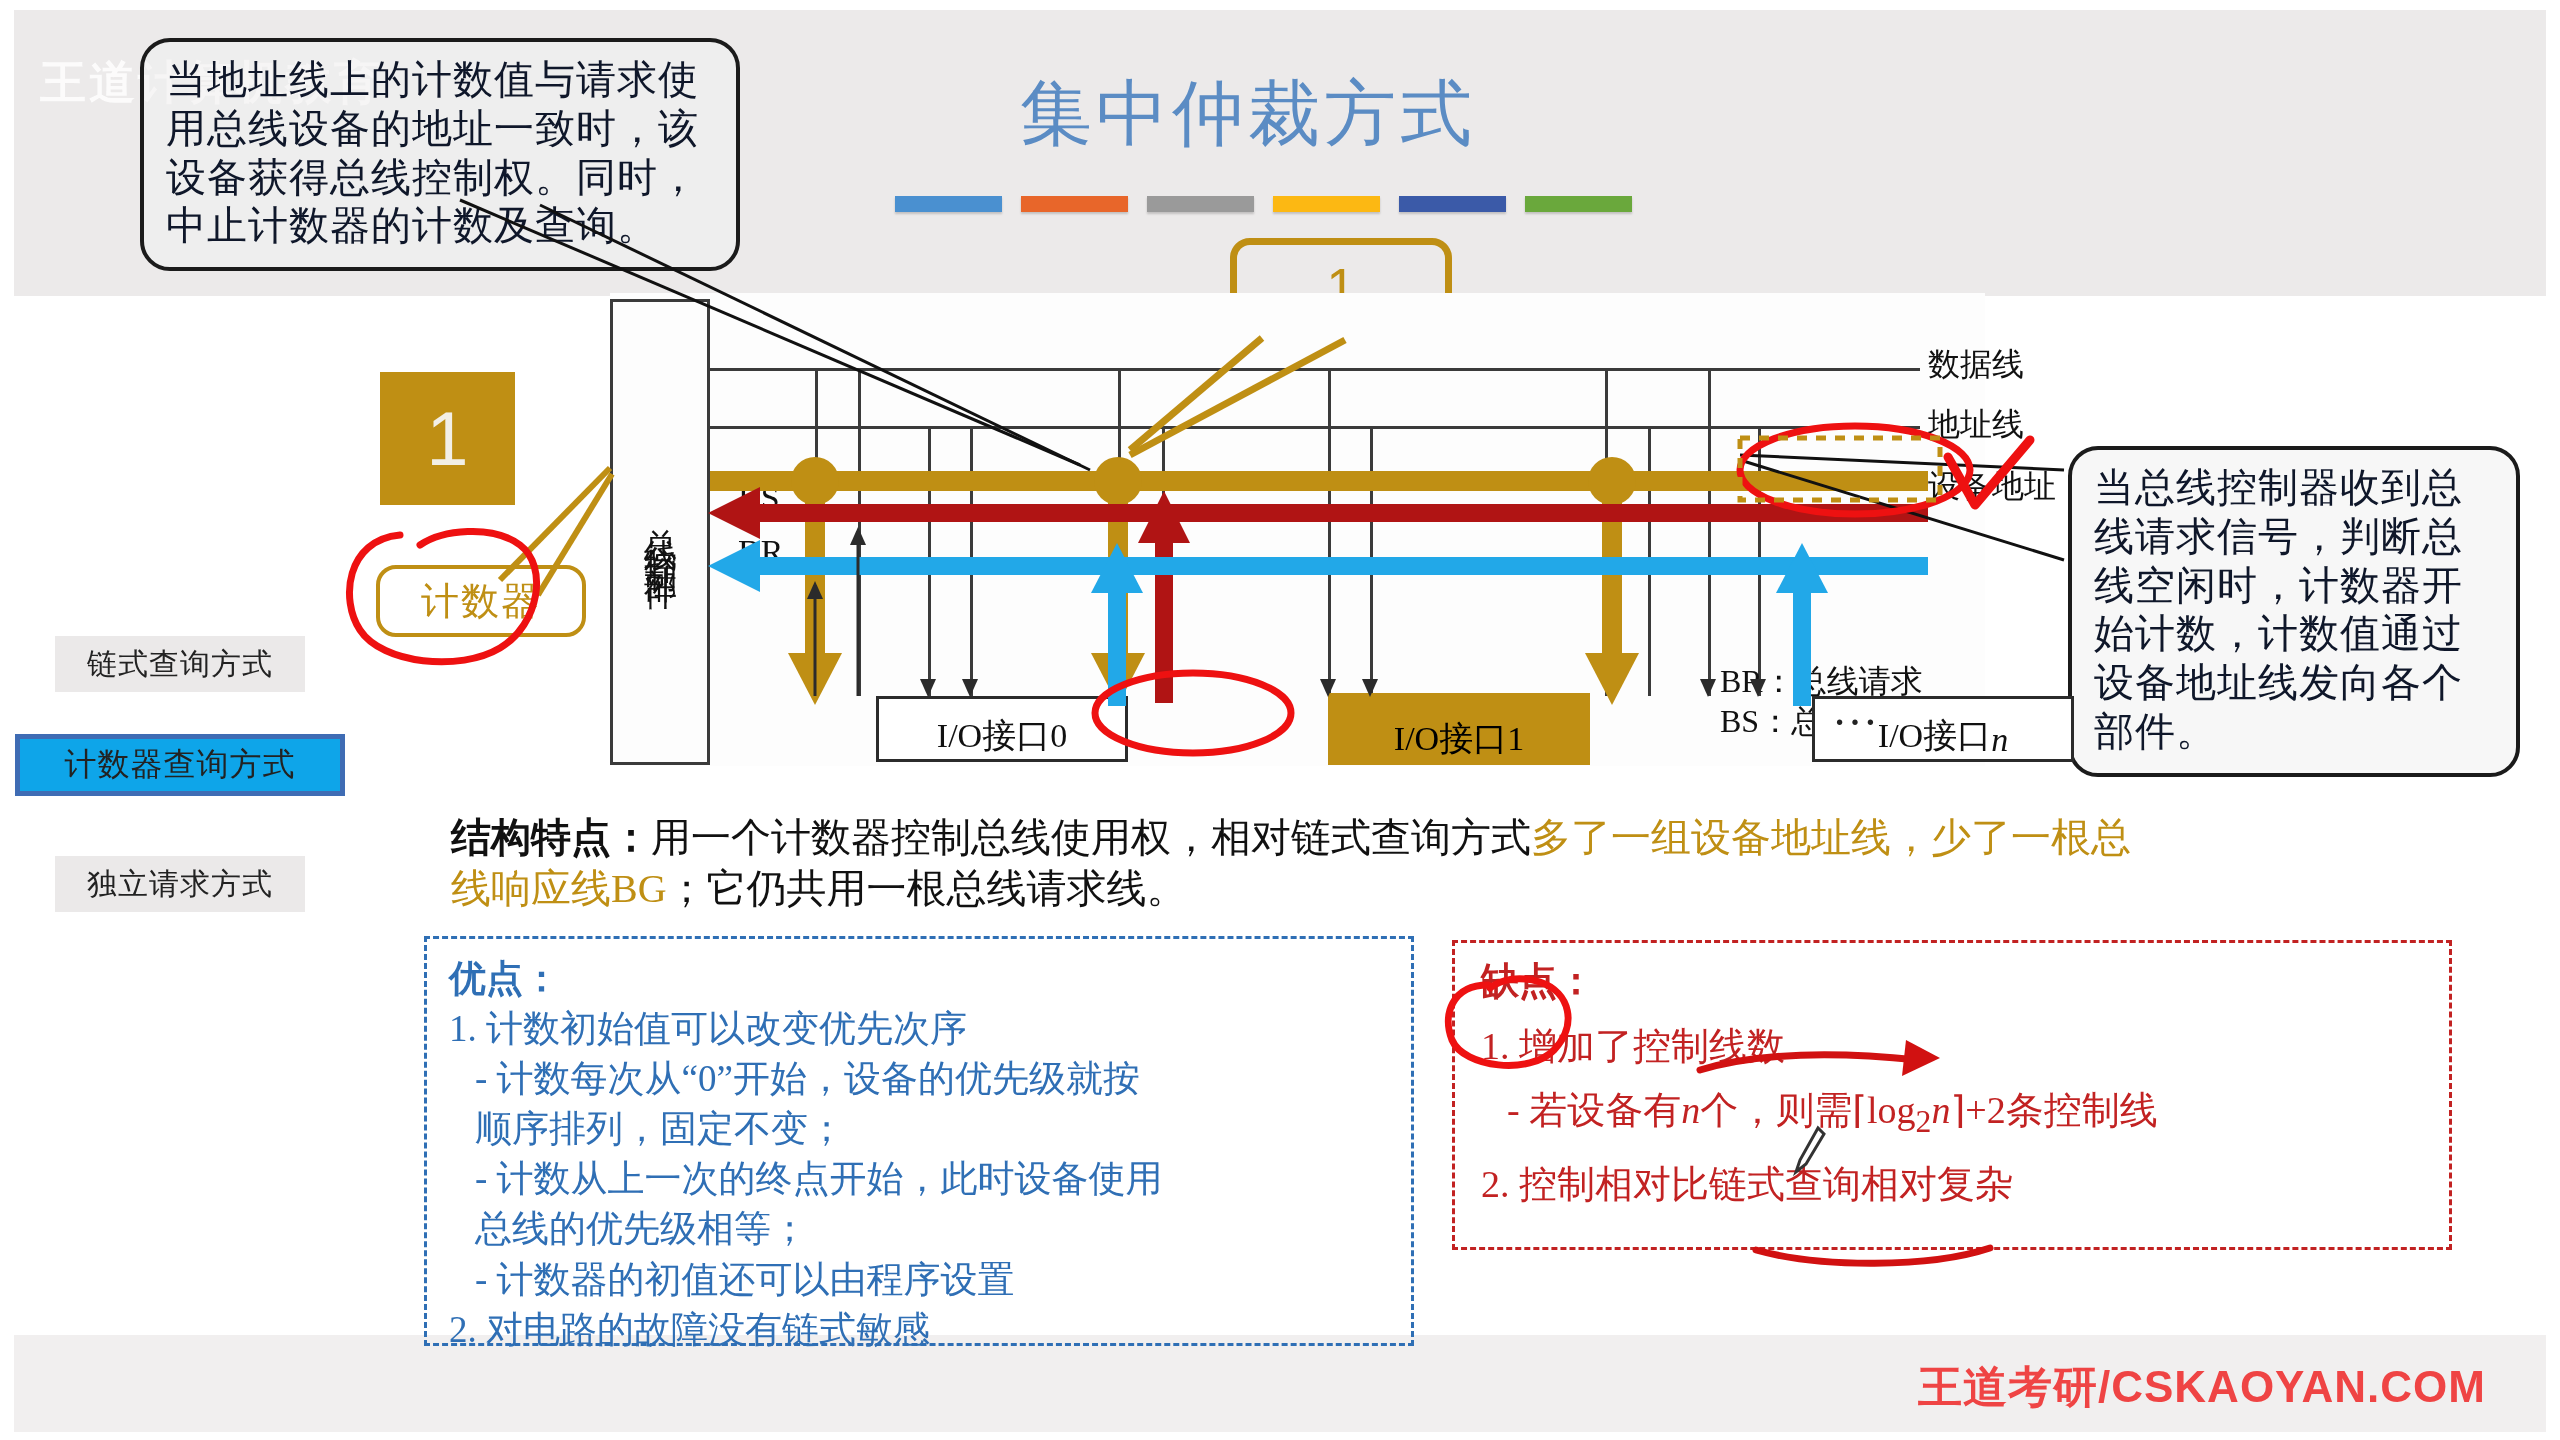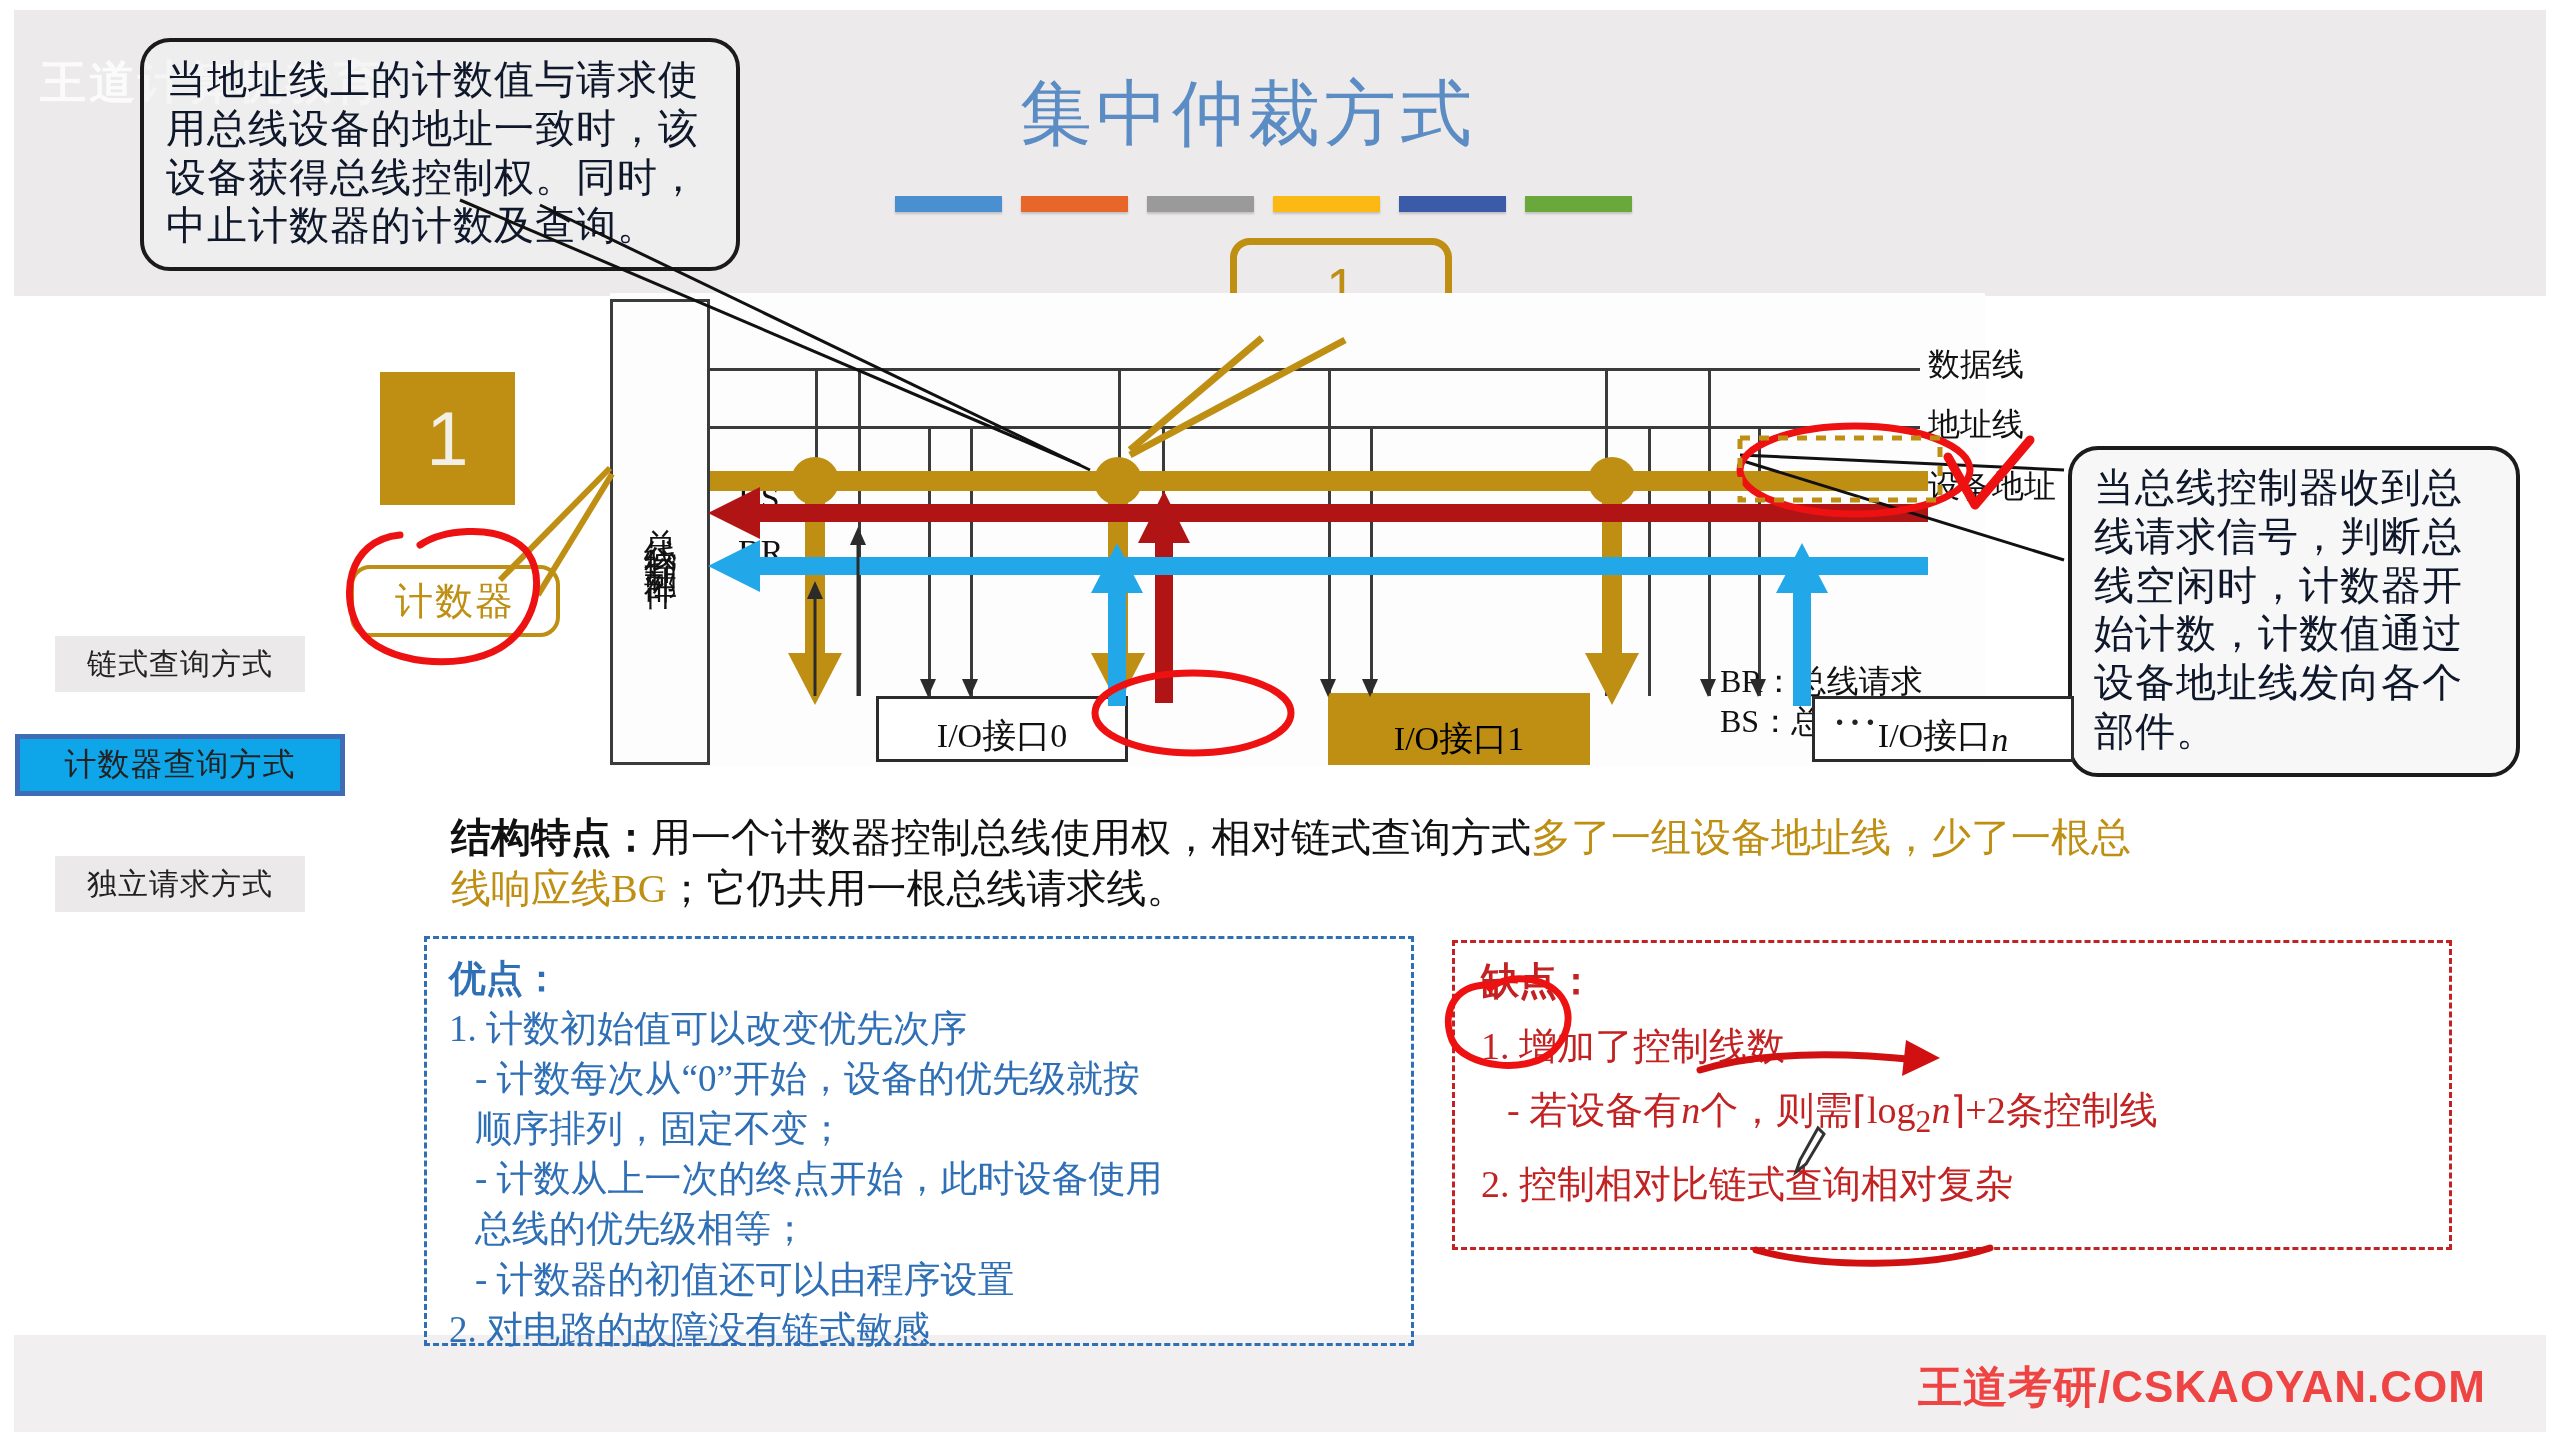--- a/index.html
+++ b/index.html
@@ -71,21 +71,21 @@
 
   
   .gold-square {
     position: absolute; left: 380px; top: 372px; width: 135px; height: 133px;
     background: #bf8f14; color: #f2efe6;
     display: flex; align-items: center; justify-content: center;
     font-size: 76px; font-family: "Liberation Sans", sans-serif;
   }
   
   .counter-label {
-    position: absolute; left: 350px; top: 565px; width: 210px; height: 72px;
+    position: absolute; left: 376px; top: 565px; width: 210px; height: 72px;
     border: 4px solid #bf8f14; border-radius: 20px;
     display: flex; align-items: center; justify-content: center;
     color: #bf8f14; font-size: 38px; letter-spacing: 2px;
     font-family: "Liberation Serif", serif;
   }
 
   
   .nav-chip {
     position: absolute; left: 55px; width: 250px; height: 56px;
     background: #ebe9e9; color: #222;

